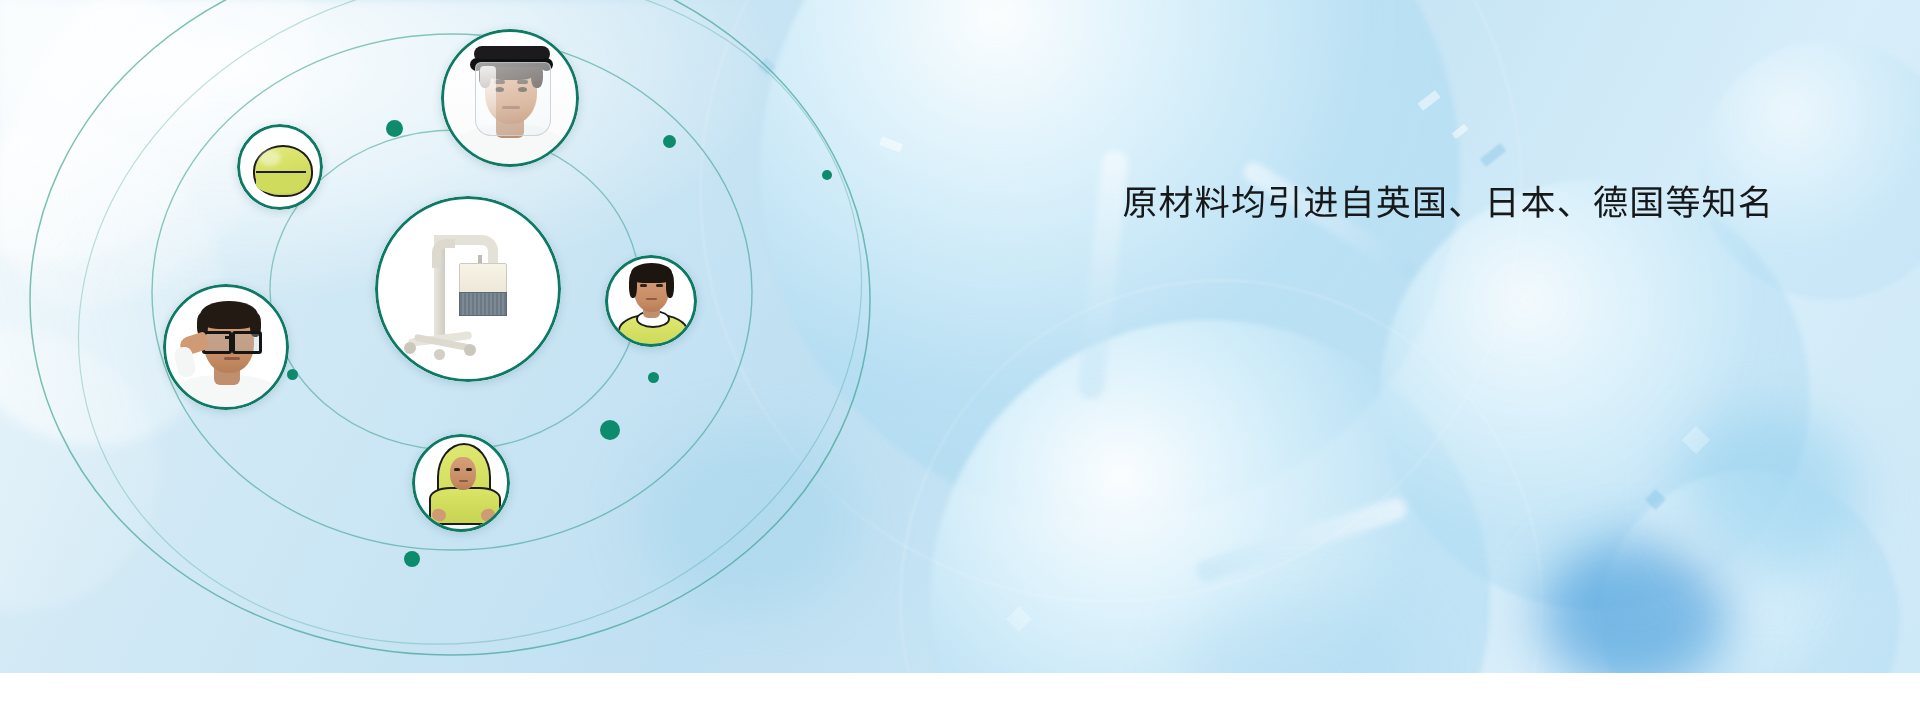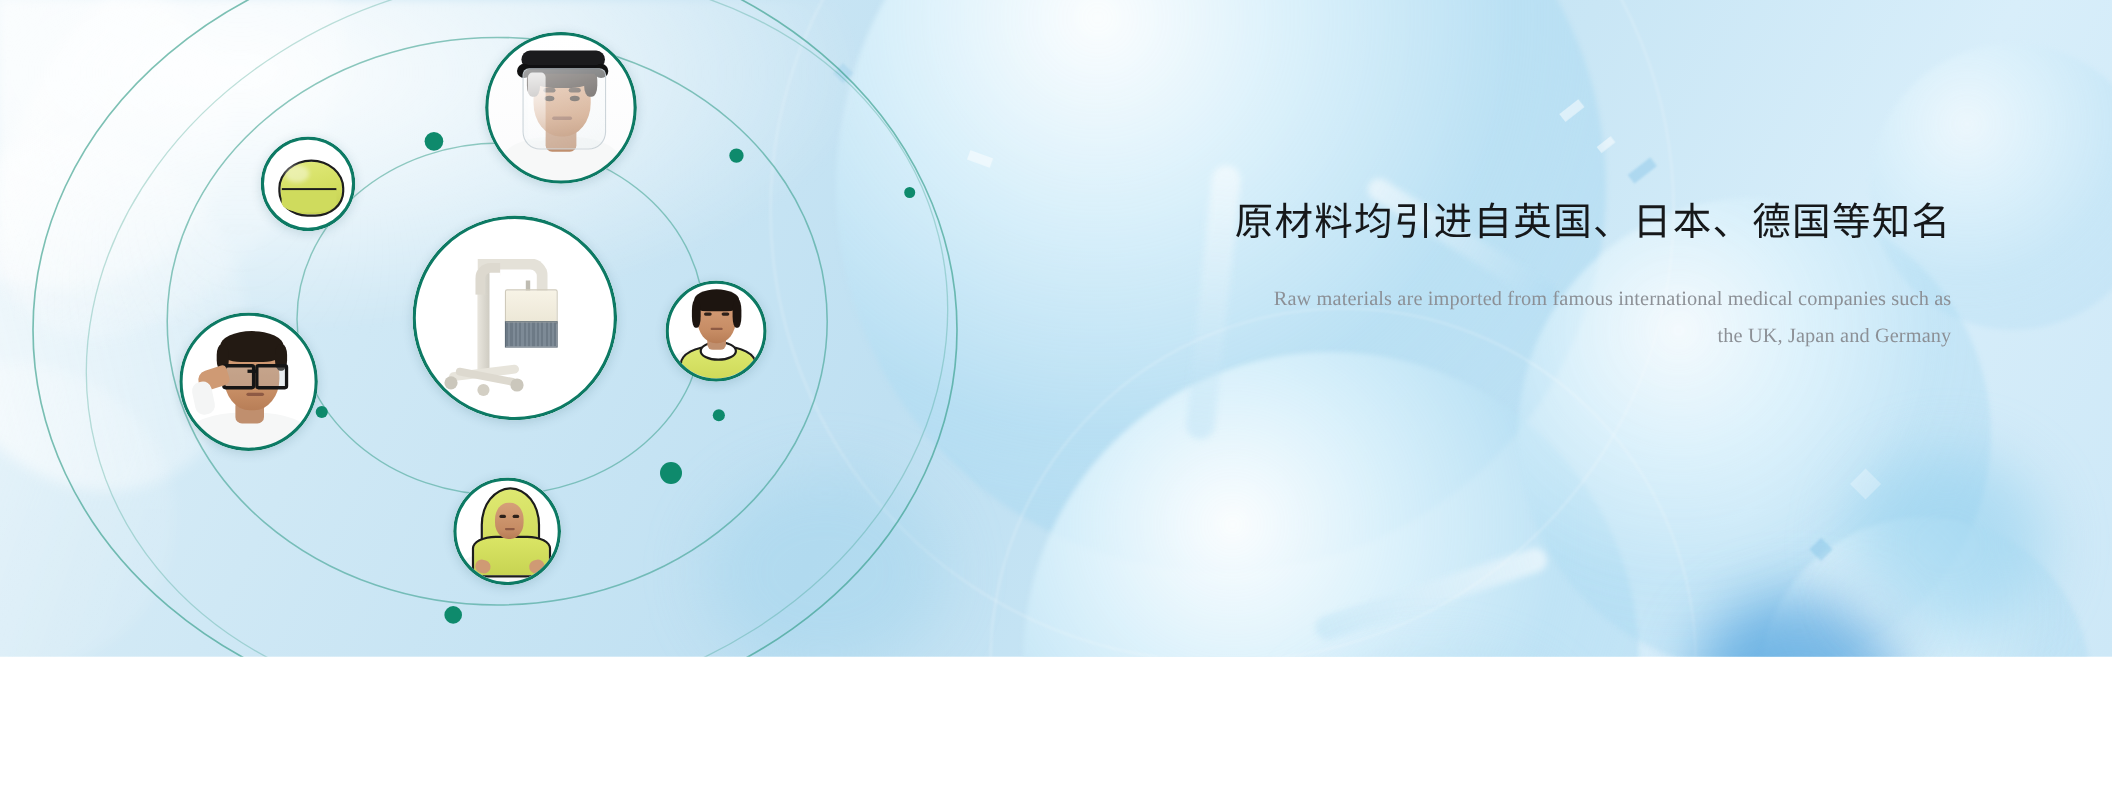--- a/index.html
+++ b/index.html
@@ -1,19 +1,19 @@
 <!DOCTYPE html>
 <html lang="zh-CN"><head>
 <meta charset="utf-8">
 <title>Banner</title>
 <style>
   html,body{margin:0;padding:0;}
   body{width:1920px;height:723px;overflow:hidden;font-family:"Liberation Sans",sans-serif;}
 
-  #banner{position:relative;width:1920px;height:597px;overflow:hidden;
+  #banner{position:relative;width:1920px;height:673px;overflow:hidden;
     background:linear-gradient(118deg,#dff0f8 0%,#cfe8f5 22%,#bfe0f2 45%,#c9e6f5 65%,#d8eefa 82%,#cde8f7 100%);}
 
   
   .bgLayer{position:absolute;inset:0;pointer-events:none;}
 
   
   .sphere{position:absolute;border-radius:50%;
     background:radial-gradient(circle at 34% 28%, rgba(255,255,255,.93) 0%, rgba(226,245,253,.75) 26%, rgba(176,221,243,.55) 55%, rgba(150,207,238,.33) 78%, rgba(150,207,238,0) 100%);
     filter:blur(2.5px);}
   .sphereRing{position:absolute;border-radius:50%;border:1.5px solid rgba(255,255,255,.45);filter:blur(1.5px);}
@@ -230,19 +230,15 @@
       <div style="position:absolute;left:44px;top:43px;width:9px;height:2px;background:#8e5a44;border-radius:2px;"></div>
 
       <div style="position:absolute;left:17px;top:72px;width:14px;height:12px;background:#cf9a74;border-radius:6px;transform:rotate(18deg);"></div>
       <div style="position:absolute;left:66px;top:72px;width:14px;height:12px;background:#cf9a74;border-radius:6px;transform:rotate(-18deg);"></div>
     </div>
     <div class="ring"></div>
   </div>
 
   <div id="copy">
     <div class="hl">原材料均引进自英国、日本、德国等知名</div>
-    <div id="sub">
-      <span class="s1">Raw materials are imported from famous international medical companies such as</span>
-      <span class="s2">the UK, Japan and Germany</span>
-    </div>
   </div>
 
 </div>
 
 </body></html>

